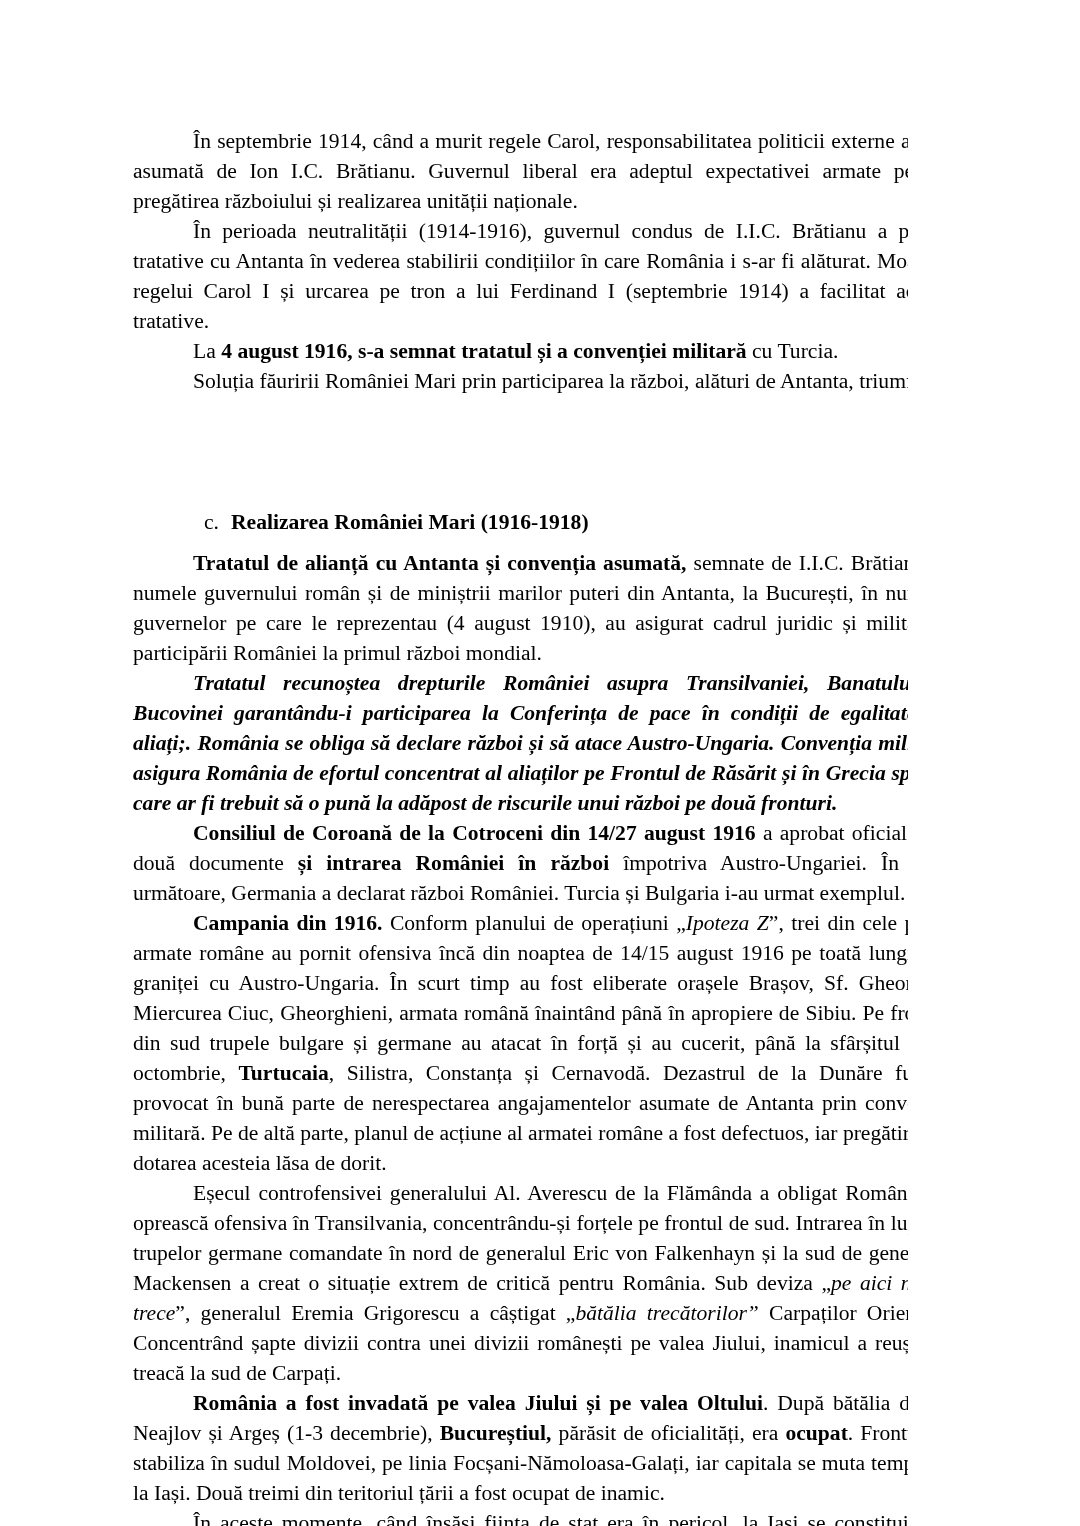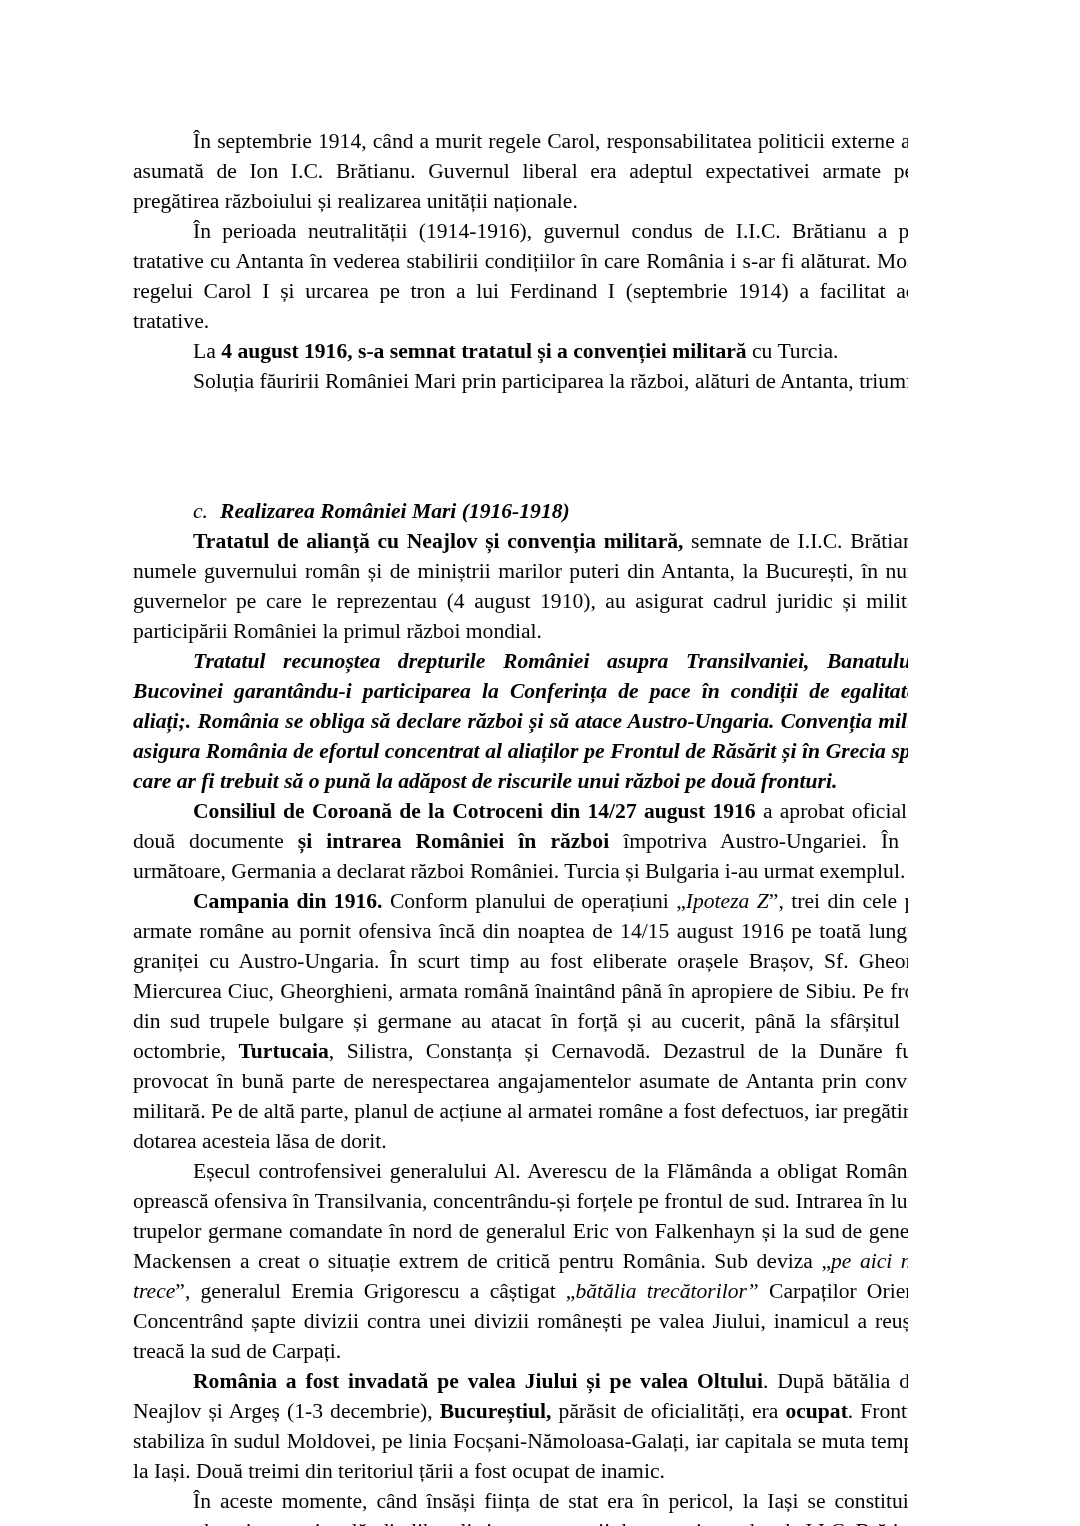--- a/index.html
+++ b/index.html
@@ -46,25 +46,24 @@
     font-weight: bold;
     font-style: italic;
   }
   .gap-block {
     height: 100px;
   }
   .heading-line {
     font-size: 21.6px;
     line-height: 30px;
     text-align: left;
-    margin: 0;
+    margin: 11px;
     padding: 0;
     text-indent: 0;
     padding-left: 60px;
-    font-style: italic;
   }
   .heading-line .lbl {
     font-weight: normal;
   }
   .heading-line .ttl {
     font-weight: bold;
     padding-left: 12px;
   }
   .heading-line.sub {
     font-weight: bold;
@@ -94,21 +93,21 @@
         <p><span>Soluția făuririi României Mari prin participarea la război, alături de Antanta, triumfase.</span></p>
       </div>
 
     <div class="gap-block"></div>
 
     <div>
       <div class="heading-line"><span class="lbl">c.</span><span class="ttl">Realizarea României Mari (1916-1918)</span></div>
     </div>
 
     <div id="group-bottom">
-        <p><span class="b">Tratatul de alianță cu Neajlov și convenția militară,</span><span> semnate de I.I.C. Brătianu în numele guvernului român și de miniștrii marilor puteri din Antanta, la București, în numele guvernelor pe care le reprezentau (4 august 1910), au asigurat cadrul juridic și militar al participării României la primul război mondial.</span></p>
+        <p><span class="b">Tratatul de alianță cu Antanta și convenția asumată,</span><span> semnate de I.I.C. Brătianu în numele guvernului român și de miniștrii marilor puteri din Antanta, la București, în numele guvernelor pe care le reprezentau (4 august 1910), au asigurat cadrul juridic și militar al participării României la primul război mondial.</span></p>
         <p class="bold-italic-para"><span class="bi">Tratatul recunoștea drepturile României asupra Transilvaniei, Banatului și Bucovinei garantându-i participarea la Conferința de pace în condiții de egalitate cu aliați;. România se obliga să declare război și să atace Austro-Ungaria. Convenția militară asigura România de efortul concentrat al aliaților pe Frontul de Răsărit și în Grecia sprijin care ar fi trebuit să o pună la adăpost de riscurile unui război pe două fronturi.</span></p>
         <p><span class="b">Consiliul de Coroană de la Cotroceni din 14/27 august 1916</span><span> a aprobat oficial cele două documente </span><span class="b">și intrarea României în război</span><span> împotriva Austro-Ungariei. În ziua următoare, Germania a declarat război României. Turcia și Bulgaria i-au urmat exemplul.</span></p>
         <p><span class="b">Campania din 1916.</span><span> Conform planului de operațiuni „</span><span class="i">Ipoteza Z</span><span>”, trei din cele patru armate române au pornit ofensiva încă din noaptea de 14/15 august 1916 pe toată lungimea graniței  cu Austro-Ungaria. În scurt timp au fost eliberate orașele Brașov, Sf. Gheorghe, Miercurea Ciuc, Gheorghieni, armata română înaintând până în apropiere de Sibiu. Pe frontul din sud trupele bulgare și germane au atacat în forță și au cucerit, până la sfârșitul lunii octombrie, </span><span class="b">Turtucaia</span><span>, Silistra, Constanța și Cernavodă. Dezastrul de la Dunăre fusese provocat în bună parte de nerespectarea angajamentelor asumate de Antanta prin convenția militară. Pe de altă parte, planul de acțiune al armatei române a fost defectuos, iar pregătirea și dotarea acesteia lăsa de dorit.</span></p>
         <p><span>Eșecul controfensivei generalului Al. Averescu de la Flămânda a obligat România să oprească ofensiva în Transilvania, concentrându-și forțele pe frontul de sud. Intrarea în luptă a trupelor germane comandate în nord de generalul Eric von Falkenhayn și la sud de generalul Mackensen a creat o situație extrem de critică pentru România.  Sub deviza „</span><span class="i">pe aici nu se trece</span><span>”, generalul Eremia Grigorescu a câștigat „</span><span class="i">bătălia trecătorilor”</span><span> Carpaților Orientali. Concentrând șapte divizii contra unei divizii românești pe valea Jiului, inamicul a reușit să treacă la sud de Carpați.</span></p>
         <p><span class="b">România a fost invadată pe valea Jiului și pe valea Oltului</span><span>. După bătălia de pe Neajlov și Argeș (1-3 decembrie), </span><span class="b">Bucureștiul,</span><span> părăsit de oficialități, era </span><span class="b">ocupat</span><span>. Frontul se stabiliza în sudul Moldovei, pe linia Focșani-Nămoloasa-Galați, iar capitala se muta temporar la Iași. Două treimi din teritoriul țării a fost ocupat de inamic.</span></p>
         <p><span>În aceste momente, când însăși ființa de stat era în pericol, la Iași se constituia un guvern de uniune națională, din liberali și conservatorii democrați, condus de I.I.C. Brătianu.</span></p>
       </div>
 
   </div>
 

